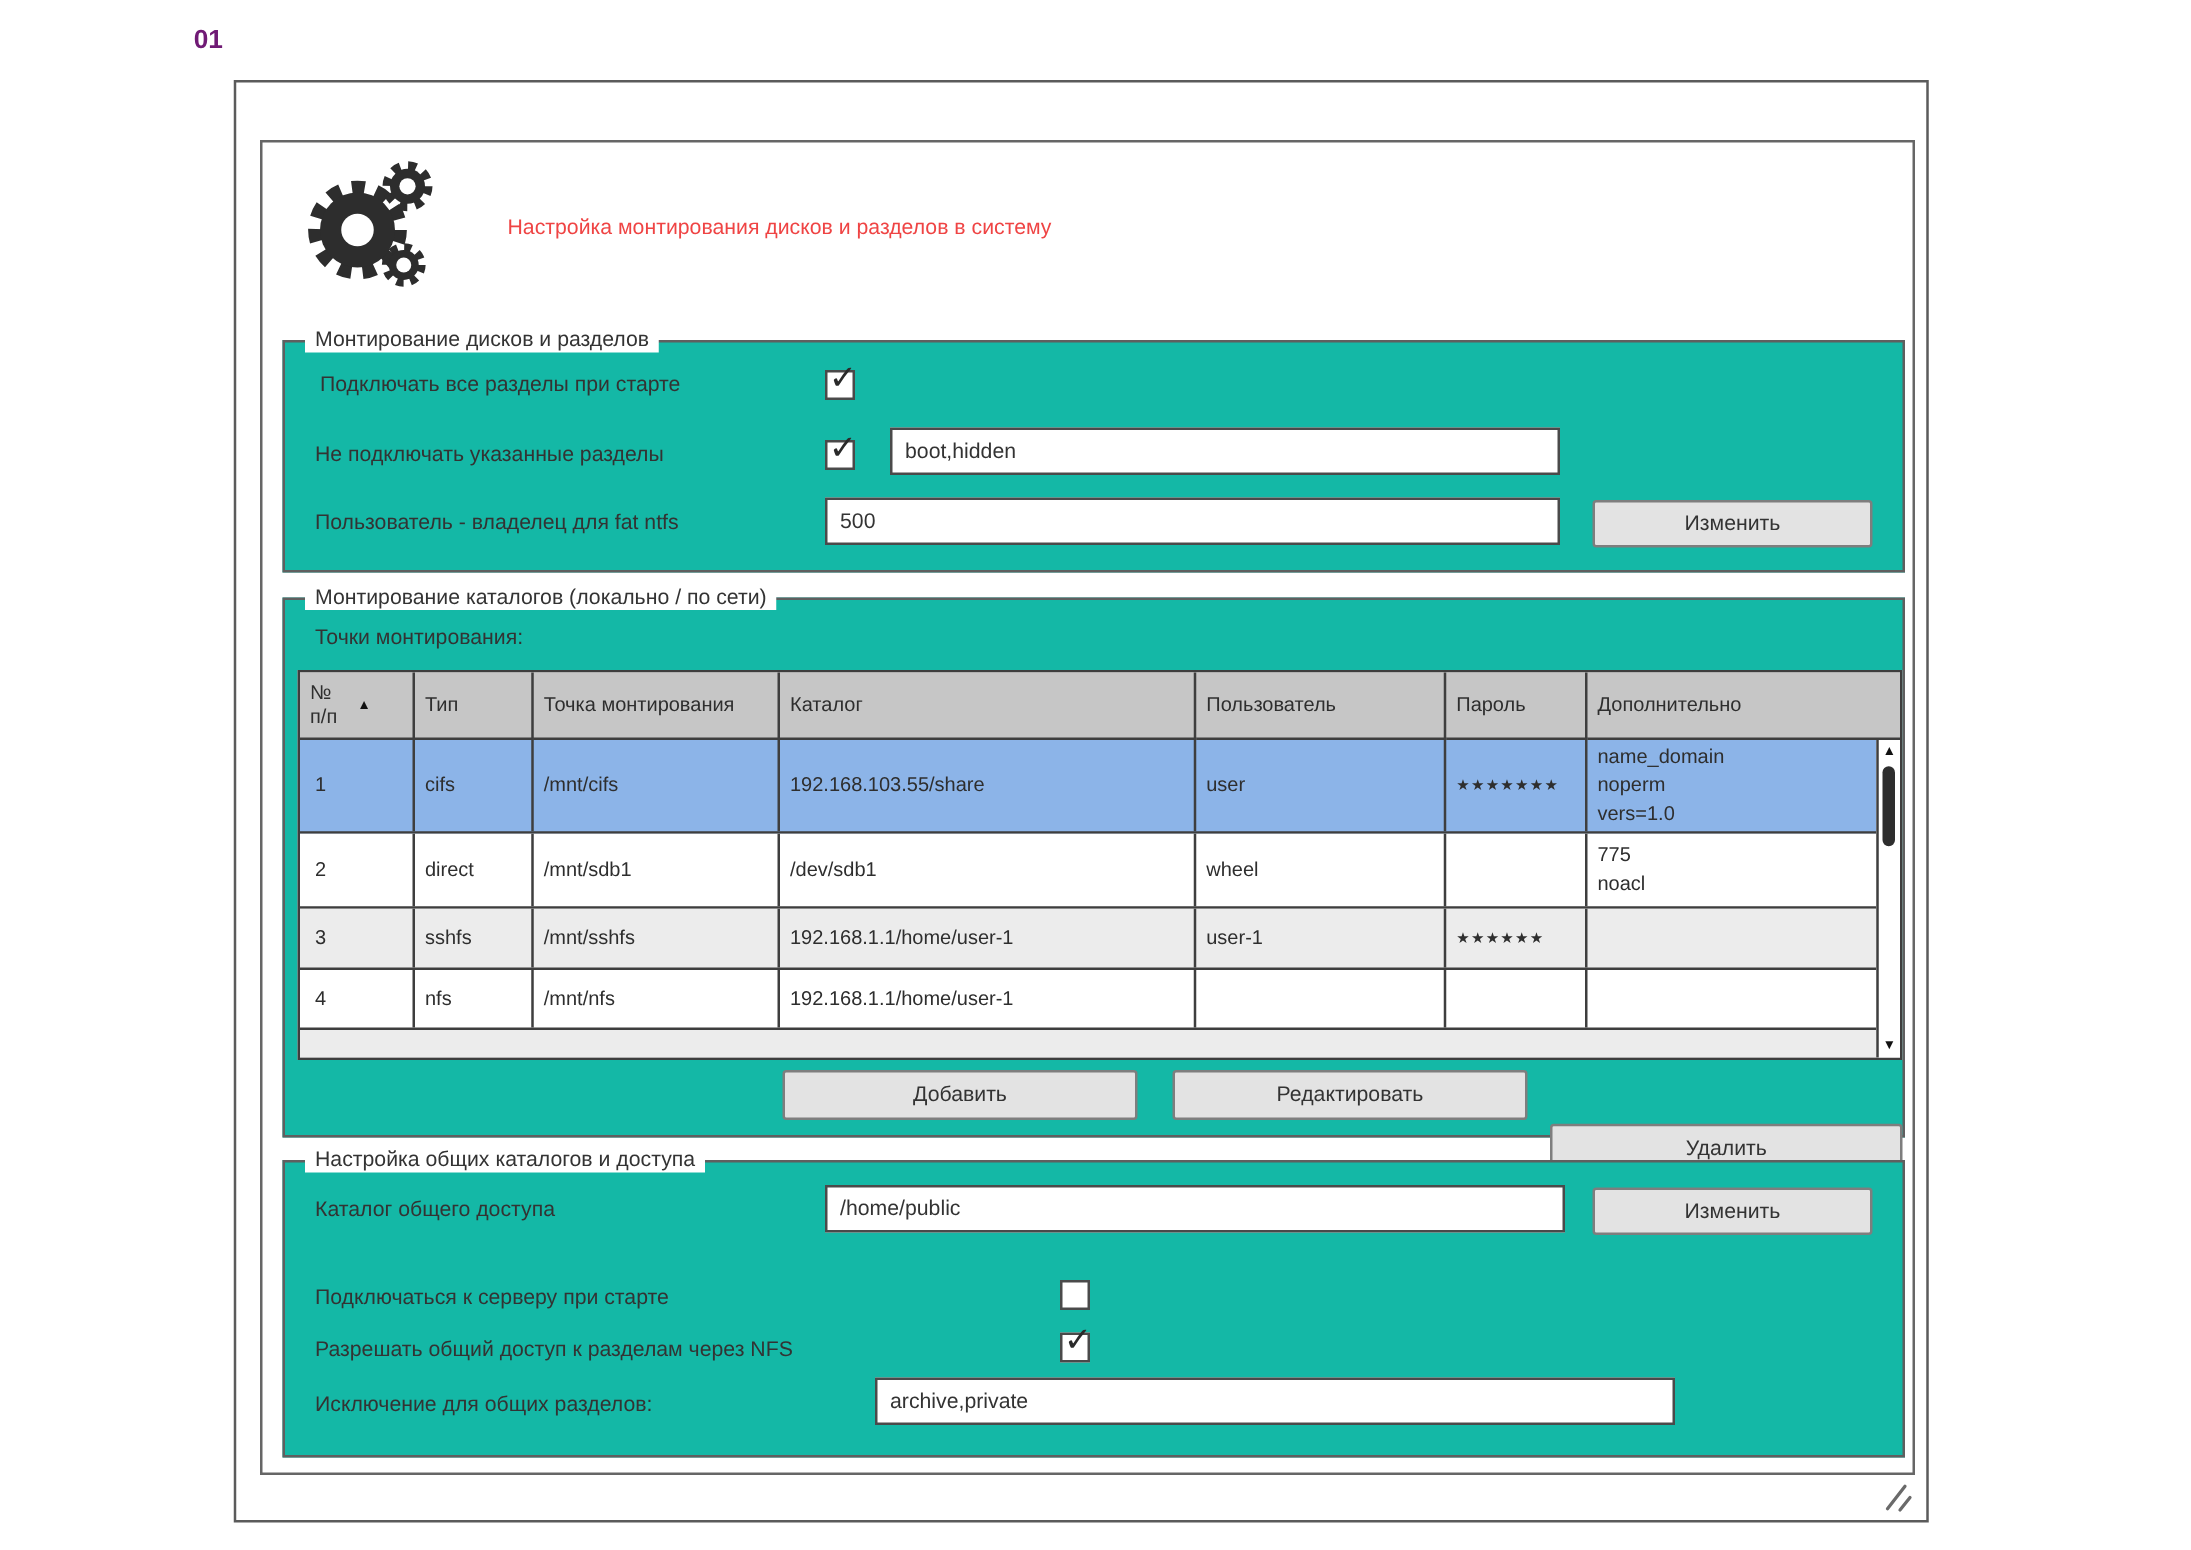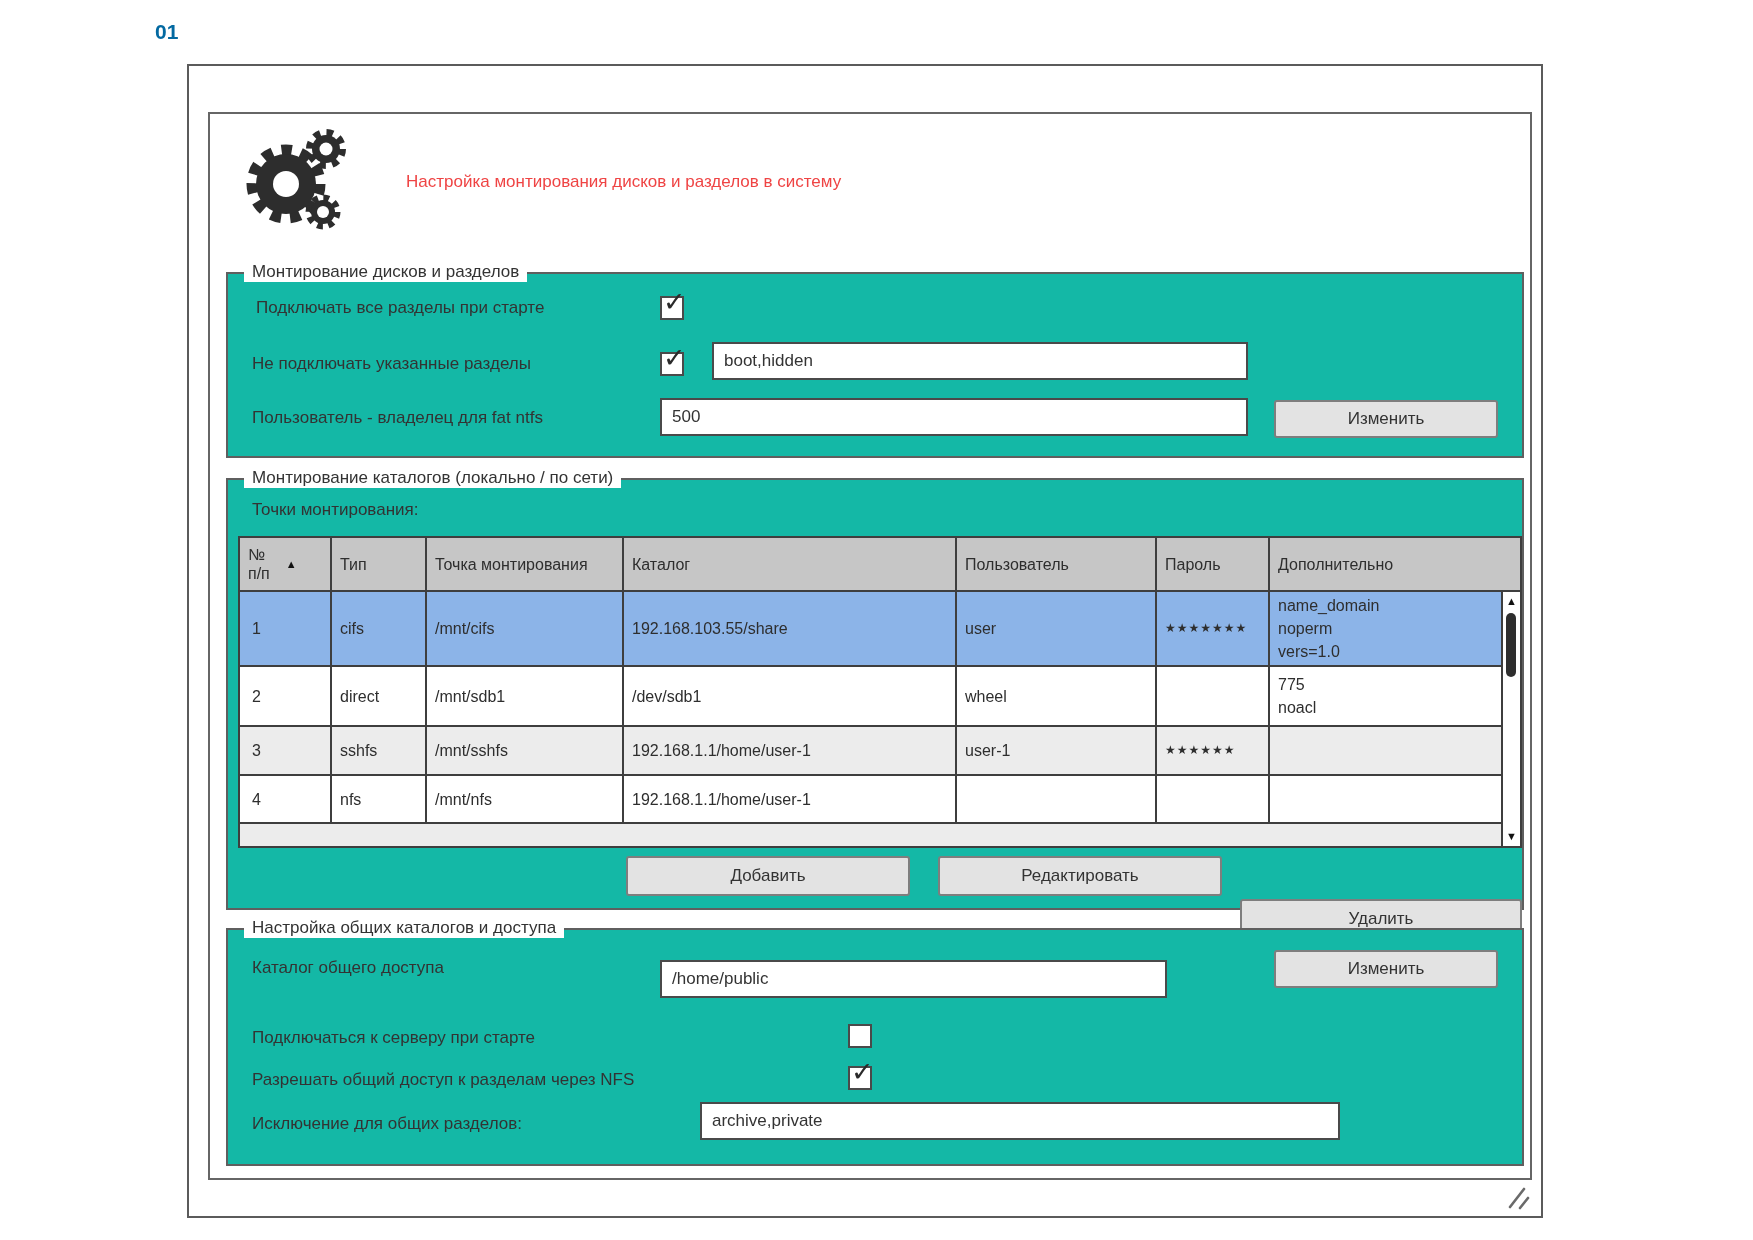--- a/index.html
+++ b/index.html
@@ -1,20 +1,20 @@
 <!DOCTYPE html>
 <html><head>
 <meta charset="utf-8">
 <style>
   * { box-sizing: border-box; margin: 0; padding: 0; }
   html,body { width: 1753px; height: 1240px; background: #ffffff;
     font-family: "Liberation Sans", "DejaVu Sans", sans-serif; color: #3a3a3a; }
   body { position: relative; overflow: hidden; }
 
-  .figure-label { position:absolute; left:155px; top:20px; font-size:21px; font-weight:bold; color:#0369a1; }
+  .figure-label { position:absolute; left:155px; top:20px; font-size:21px; font-weight:bold; color:#701a75; }
 
   
   .window { position:absolute; left:187px; top:64px; width:1356px; height:1154px;
             border:2px solid #5b5b5b; background:#fff; }
   .titlebar { position:absolute; left:0; right:0; top:0; height:38px; border-bottom:2px solid #5b5b5b;
               display:flex; align-items:center; padding:0 14px; }
   .titlebar .title { font-size:17px; color:#333; }
   .win-min { margin-left:auto; width:22px; height:6px; background:#555; margin-right:34px; cursor:pointer; }
   .win-close { font-size:22px; color:#4d4d4d; line-height:1; cursor:pointer; font-weight:bold; }
 
@@ -189,21 +189,21 @@
 
       <div class="btn" style="left:398px; top:376px; width:284px; height:40px;">Добавить</div>
       <div class="btn" style="left:710px; top:376px; width:284px; height:40px;">Редактировать</div>
       <div class="btn" style="left:1012px; top:376px; width:282px; height:40px;margin-top:43px;">Удалить</div>
     </div>
 
     <div class="groupbox" id="group-share">
       <span class="legend">Настройка общих каталогов и доступа</span>
 
       <span class="lbl" style="left:24px; top:26px;">Каталог общего доступа</span>
-      <input class="textinput" style="left: 432px; top: 18px; width: 507px; height: 38px; margin-top: 12px;" value="/home/public">
+      <input class="textinput" style="left: 432px; top: 18px; width: 592px; height: 38px;" value="/home/public">
       <div class="btn" style="left:1046px; top:20px; width:224px; height:38px;">Изменить</div>
 
       <span class="lbl" style="left:24px; top:96px;">Подключаться к серверу при старте</span>
       <span class="checkbox unchecked" style="left:620px; top:94px;">
         
       </span>
 
       <span class="lbl" style="left:24px; top:138px;">Разрешать общий доступ к разделам через NFS</span>
       <span class="checkbox" style="left:620px; top:136px;">
         <span class="check">✓</span>

